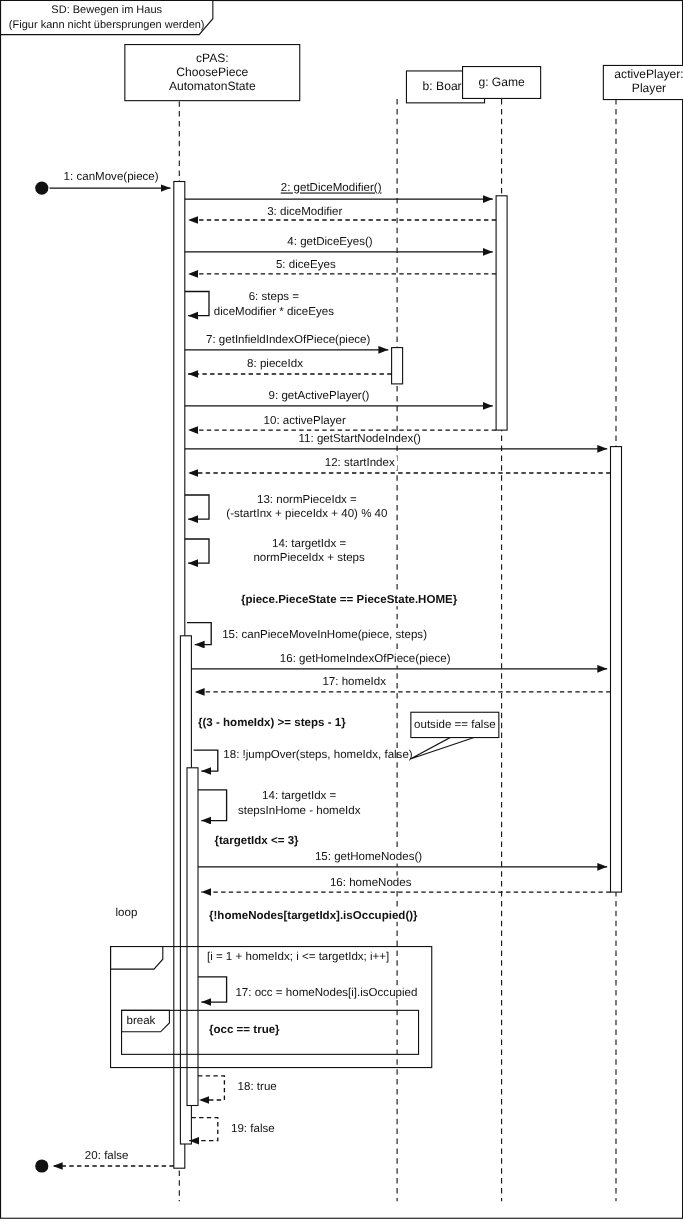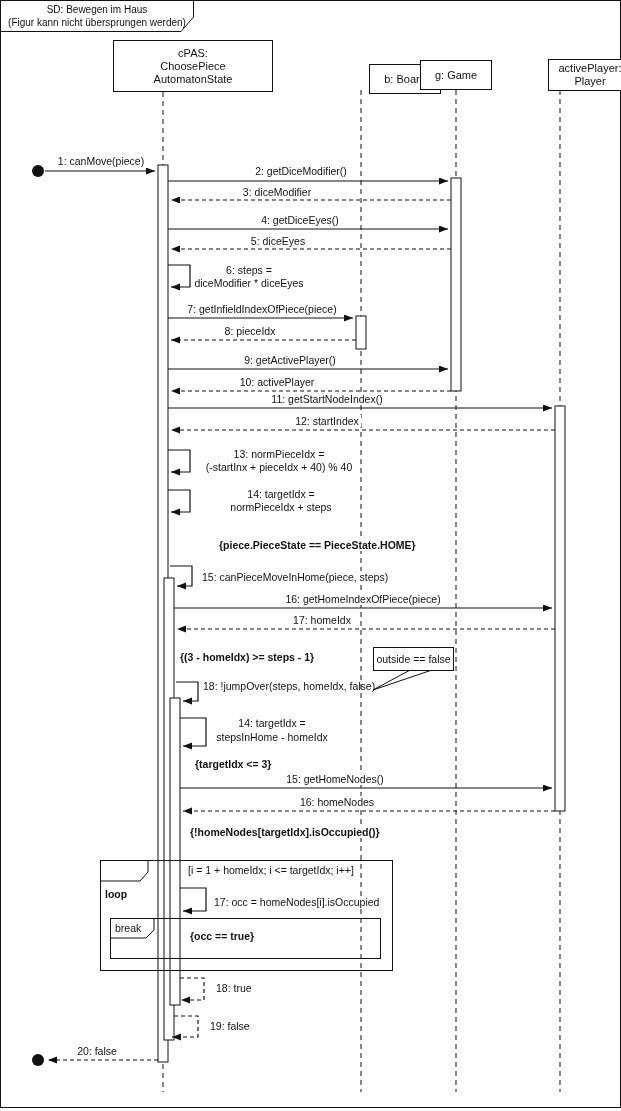--- a/index.html
+++ b/index.html
@@ -134,47 +134,47 @@
   <div class="hdr" style="left:420px;top:60px;width:70px;height:28px;">
     <span>g: Game</span>
   </div>
   <div class="hdr" style="left:548px;top:59px;width:82px;height:30px;">
     <span>activePlayer:</span>
     <span>Player</span>
   </div>
 
   <div class="frag" style="left:100px;top:860px;width:291px;height:109px;"></div>
   <div class="frag" style="left:110px;top:918px;width:269px;height:39px;"></div>
-  <div class="lbl" style="left:103px;top:888px;background:transparent;font-weight:bold;">loop</div>
+  <div class="lbl" style="left:103px;top:824px;background:transparent;">loop</div>
   <div class="lbl" style="left:113px;top:922px;background:transparent;">break</div>
 
   <div class="notebox" style="left:373px;top:647px;width:79px;height:22px;">
     <span>outside == false</span>
   </div>
 
   <div class="lbl c" style="left:101px;top:155px;">1: canMove(piece)</div>
-  <div class="lbl c" style="left:301px;top:165px;">2: getDiceModifier()</div>
+  <div class="lbl c" style="left:301px;top:165px;text-decoration:underline;">2: getDiceModifier()</div>
   <div class="lbl c" style="left:277px;top:186px;text-align:center;">3: diceModifier</div>
   <div class="lbl c" style="left:300px;top:214px;">4: getDiceEyes()</div>
   <div class="lbl c" style="left:278px;top:235px;">5: diceEyes</div>
   <div class="lbl c" style="left:249px;top:264px;">6: steps =</div>
   <div class="lbl c" style="left:249px;top:277px;">diceModifier * diceEyes</div>
   <div class="lbl c" style="left:262px;top:303px;">7: getInfieldIndexOfPiece(piece)</div>
   <div class="lbl c" style="left:250px;top:325px;">8: pieceIdx</div>
   <div class="lbl c" style="left:290px;top:354px;">9: getActivePlayer()</div>
   <div class="lbl c" style="left:277px;top:376px;">10: activePlayer</div>
   <div class="lbl c" style="left:327px;top:393px;">11: getStartNodeIndex()</div>
   <div class="lbl c" style="left:327px;top:415px;">12: startIndex</div>
   <div class="lbl c" style="left:279px;top:448px;">13: normPieceIdx =</div>
   <div class="lbl c" style="left:279px;top:461px;">(-startInx + pieceIdx + 40) % 40</div>
   <div class="lbl c" style="left:281px;top:488px;">14: targetIdx =</div>
   <div class="lbl c" style="left:281px;top:501px;">normPieceIdx + steps</div>
   <div class="lbl b" style="left:172px;top:539px;margin-left:45px;">{piece.PieceState == PieceState.HOME}</div>
   <div class="lbl" style="left:200px;top:571px;">15: canPieceMoveInHome(piece, steps)</div>
-  <div class="lbl c" style="left:332px;top:593px;margin-left:31px;">16: getHomeIndexOfPiece(piece)</div>
+  <div class="lbl c" style="left:332px;top:593px;">16: getHomeIndexOfPiece(piece)</div>
   <div class="lbl c" style="left:322px;top:614px;">17: homeIdx</div>
   <div class="lbl b" style="left:178px;top:651px;">{(3 - homeIdx) &gt;= steps - 1}</div>
   <div class="lbl" style="left:201px;top:680px;background:transparent;">18: !jumpOver(steps, homeIdx, false)</div>
   <div class="lbl c" style="left:272px;top:717px;">14: targetIdx =</div>
   <div class="lbl c" style="left:272px;top:731px;">stepsInHome - homeIdx</div>
   <div class="lbl b" style="left:193px;top:758px;">{targetIdx &lt;= 3}</div>
   <div class="lbl c" style="left:335px;top:773px;">15: getHomeNodes()</div>
   <div class="lbl c" style="left:337px;top:796px;">16: homeNodes</div>
   <div class="lbl b" style="left:188px;top:826px;">{!homeNodes[targetIdx].isOccupied()}</div>
   <div class="lbl c" style="left:271px;top:864px;">[i = 1 + homeIdx; i &lt;= targetIdx; i++]</div>

